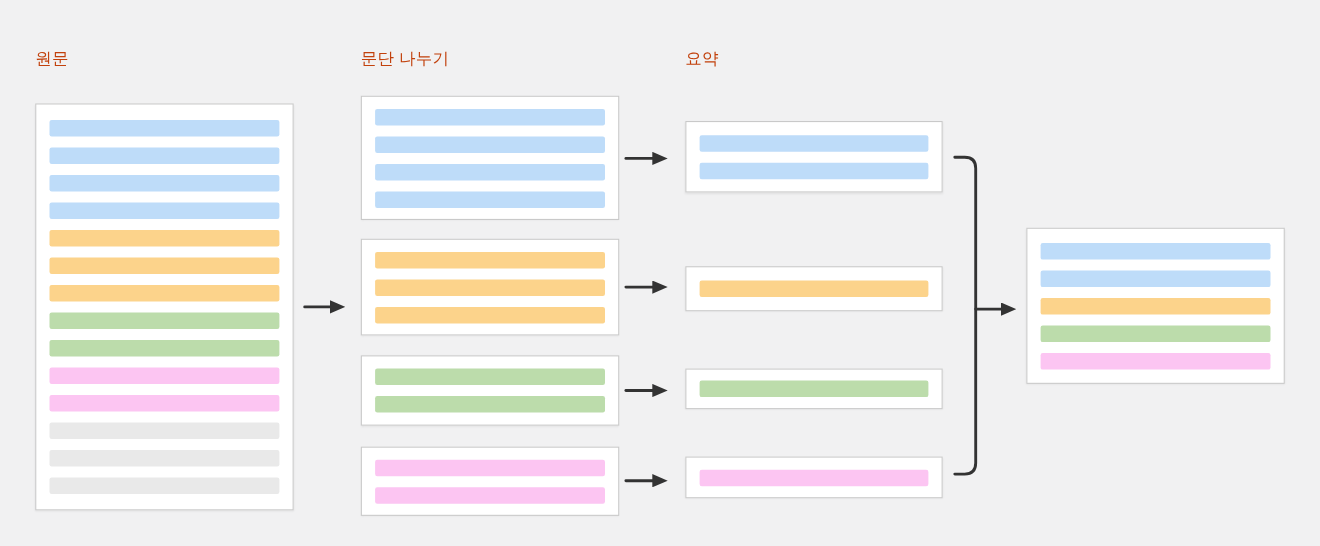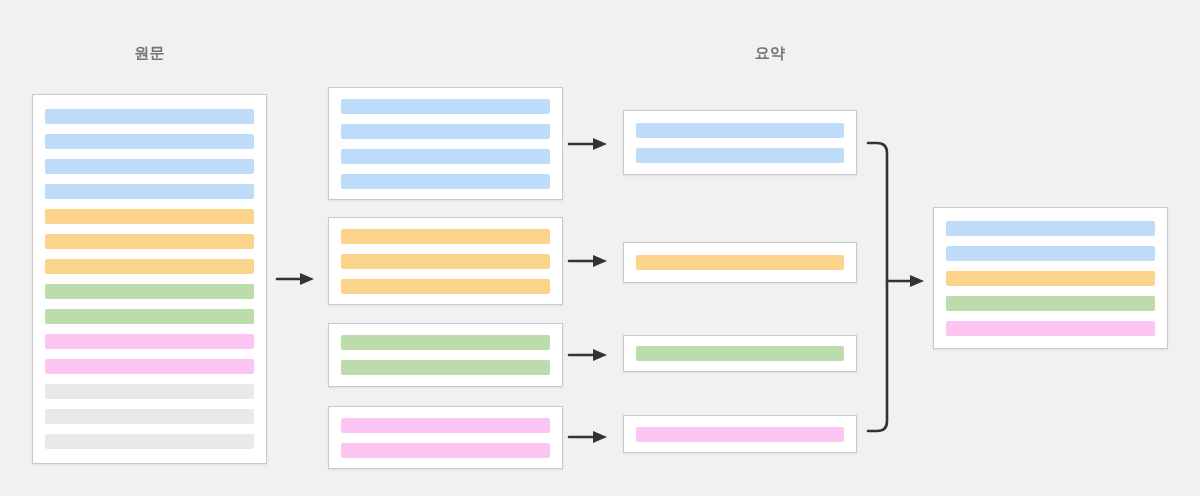--- a/index.html
+++ b/index.html
@@ -18,23 +18,22 @@
   .canvas {
     position: absolute;
     inset: 0;
     width: 1200px;
     height: 496px;
   }
   .col-label {
     position: absolute;
     top: 44px;
     font-size: 15px;
-    font-weight: 700;
-    color: #737373;
-    text-align: center;
+    font-weight: 400;
+    color: #c2410c;
     letter-spacing: 0.2px;
   }
   .bar-box {
     position: absolute;
     background: #ffffff;
     border: 1px solid var(--box-border);
     box-shadow: 0 1px 2px rgba(0,0,0,0.07);
     display: flex;
     flex-direction: column;
     justify-content: center;
@@ -57,21 +56,22 @@
     fill: none;
     stroke-linecap: round;
   }
 </style>
 </head>
 <body>
 
 <div class="canvas">
 
   <div class="col-label" style="left:32px; width:235px;">원문</div>
-  <div class="col-label" style="left:653px; width:234px;">요약</div>
+  <div class="col-label" style="left:328px; width:235px;">문단 나누기</div>
+  <div class="col-label" style="left:623px; width:234px;">요약</div>
 
   <div class="bar-box" style="left:32px; top:94px; width:235px; height:370px;">
       <div class="bar" style="background: rgb(190, 220, 249);"></div>
       <div class="bar" style="background: rgb(190, 220, 249);"></div>
       <div class="bar" style="background: rgb(190, 220, 249);"></div>
       <div class="bar" style="background: rgb(190, 220, 249);"></div>
       <div class="bar" style="background: rgb(252, 211, 139);"></div>
       <div class="bar" style="background: rgb(252, 211, 139);"></div>
       <div class="bar" style="background: rgb(252, 211, 139);"></div>
       <div class="bar" style="background: rgb(188, 220, 171);"></div>

